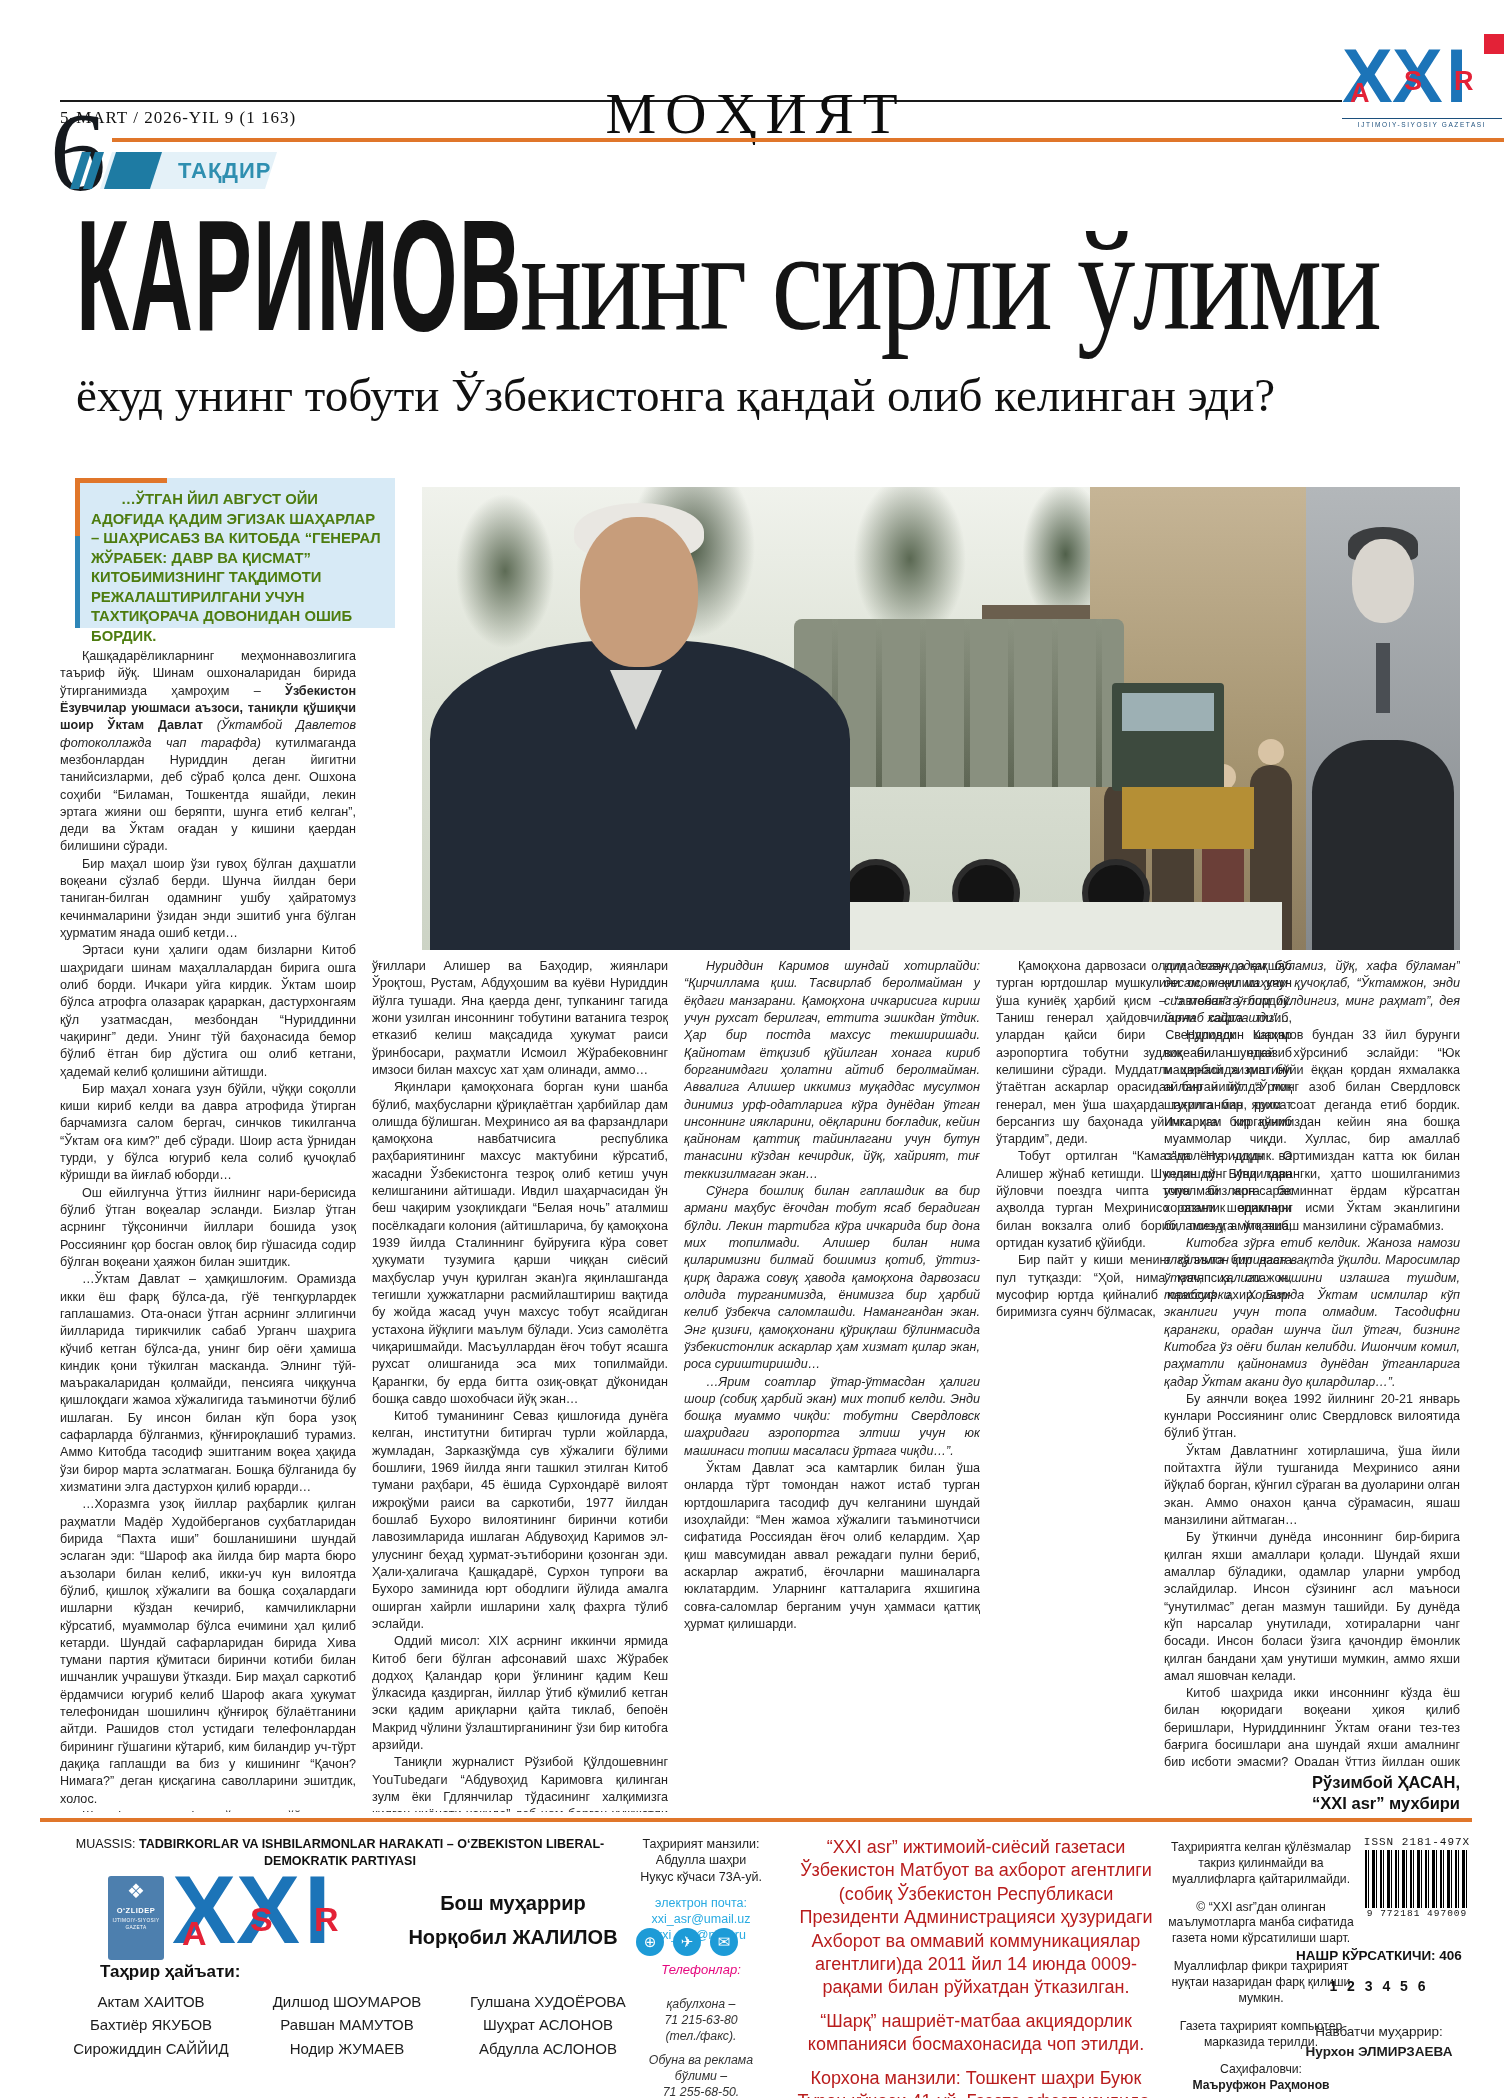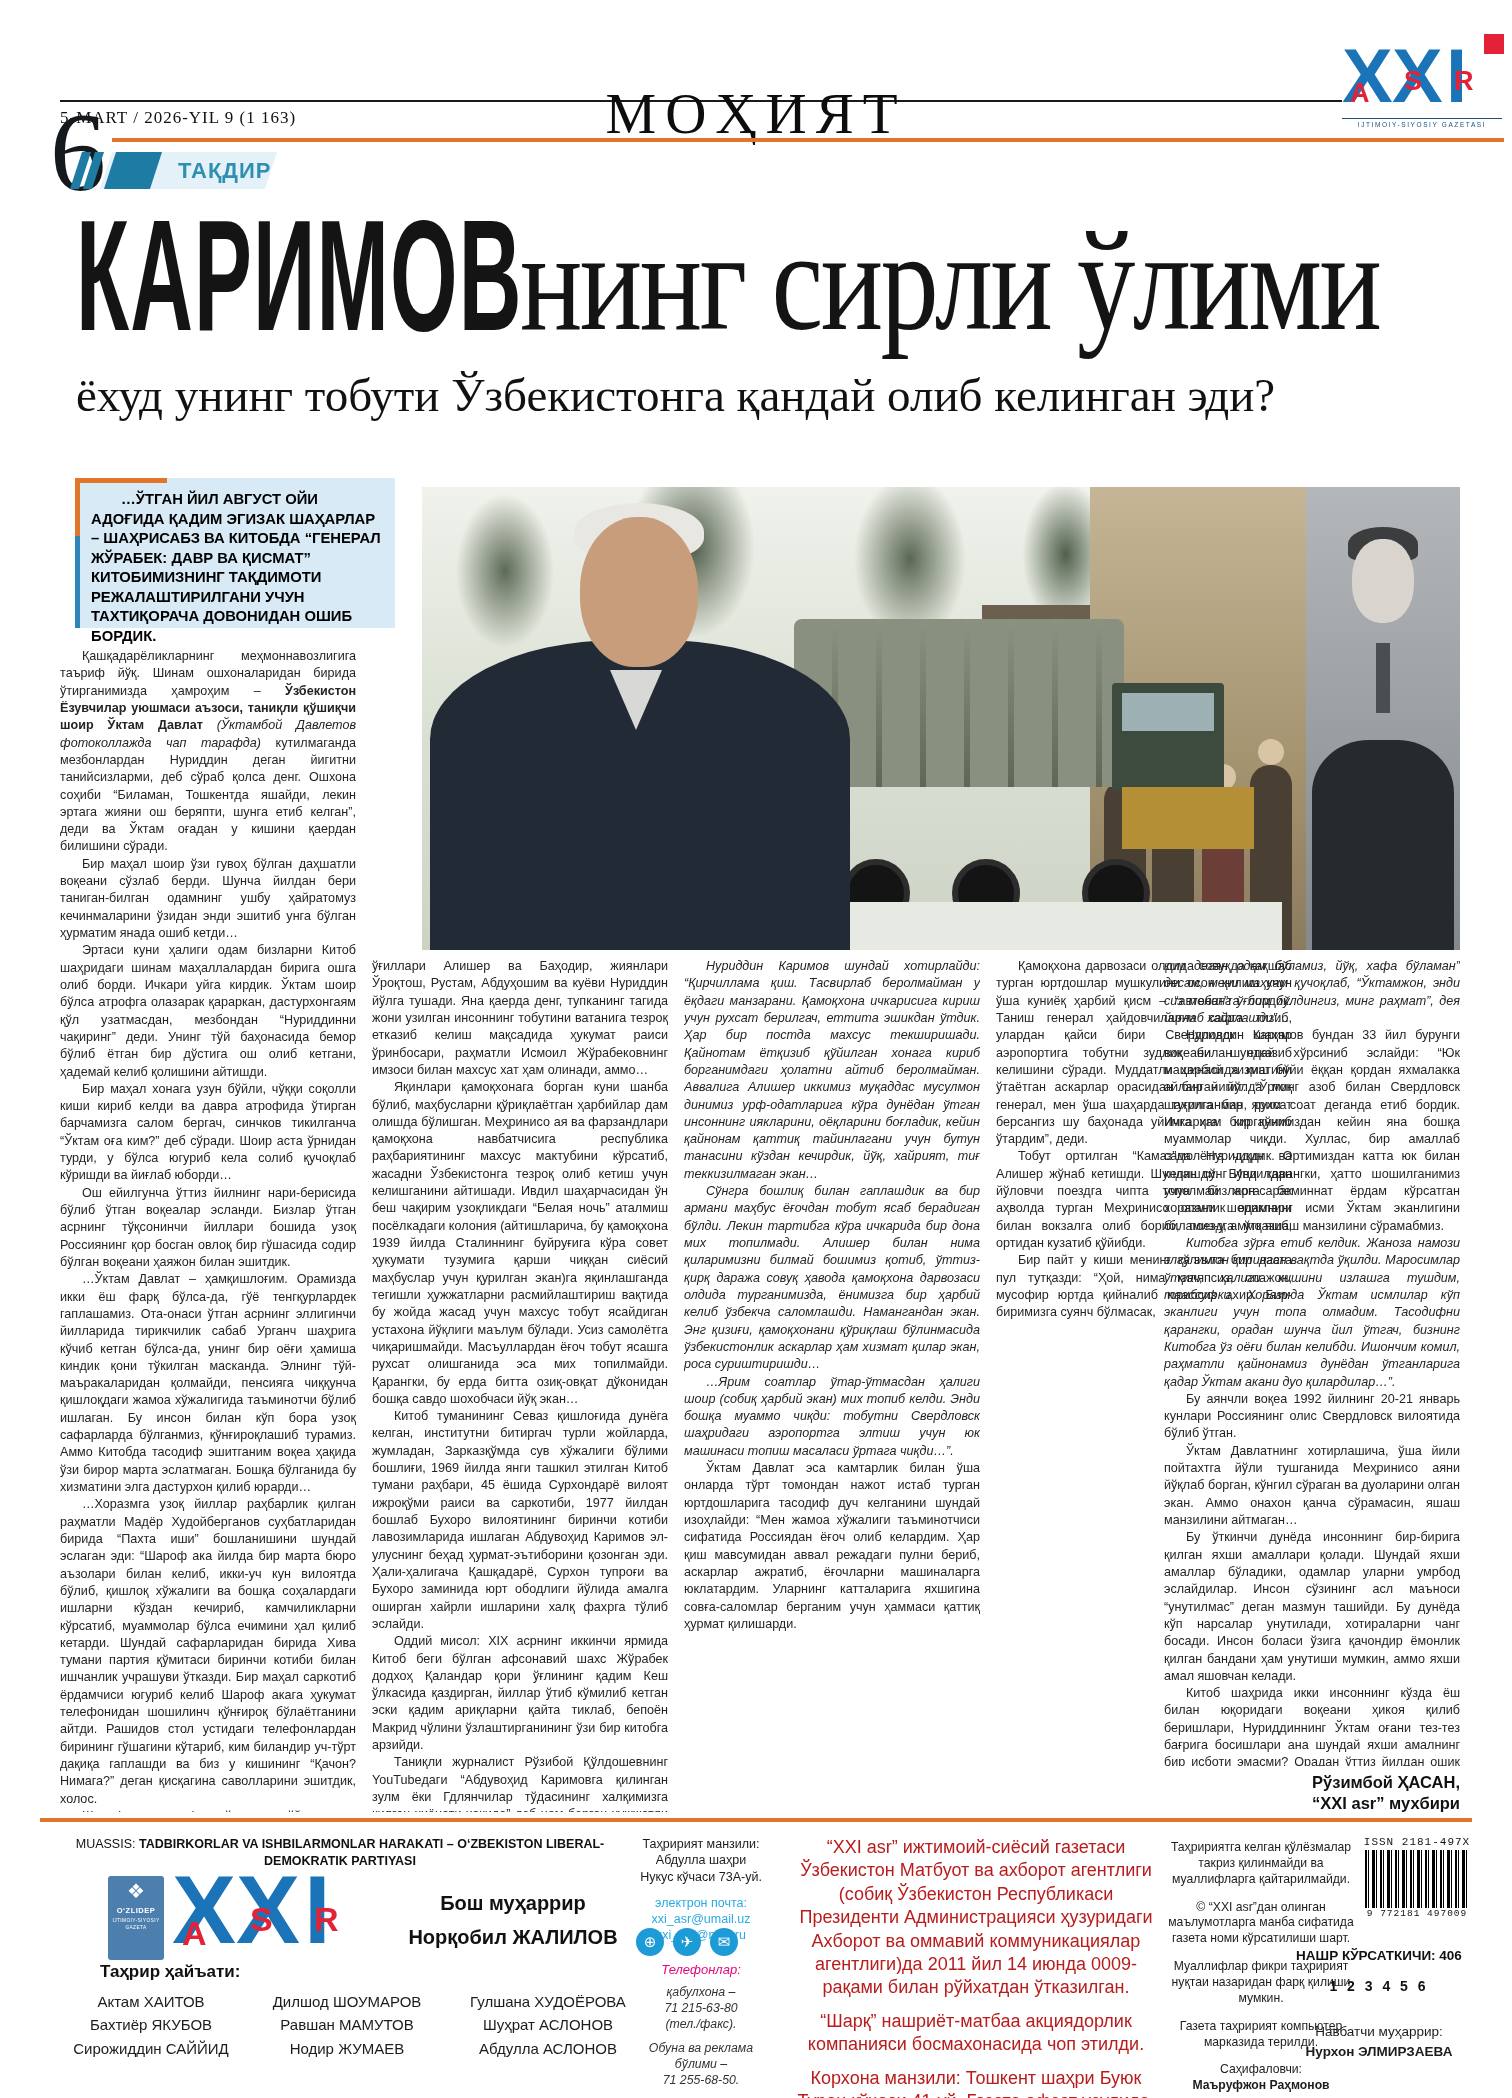--- a/index.html
+++ b/index.html
@@ -35,21 +35,21 @@
   .hl-tail{left:520px;top:210px;font-family:"Liberation Serif",serif;font-size:142px;line-height:1;color:#141414;
            transform:scaleX(.82);transform-origin:left top;letter-spacing:-3px;white-space:nowrap;}
   .hl-sub{left:76px;top:368px;font-family:"Liberation Serif",serif;font-size:47px;color:#111;white-space:nowrap;}
 
   
   .leadbox{left:75px;top:478px;width:320px;height:150px;background:#d7eaf6;}
   .leadbox .corner-t{position:absolute;left:0;top:0;width:92px;height:5px;background:#e0762a;}
   .leadbox .corner-l{position:absolute;left:0;top:0;width:5px;height:58px;background:#e0762a;}
   .leadbox .side-b{position:absolute;left:0;top:58px;width:5px;height:92px;background:#2e86b8;}
   .leadbox p{margin:0;padding:12px 12px 0 16px;text-indent:30px;font-size:14.8px;line-height:1.32;
-             font-weight:bold;color:#000000;text-align:left;}
+             font-weight:bold;color:#4d7c0f;text-align:left;}
 
   
   .collage{left:422px;top:487px;width:1038px;height:463px;overflow:hidden;
            background:linear-gradient(180deg,#f0f2ec 0%,#dde2d6 45%,#ccd3c5 100%);}
   .trees{position:absolute;left:0;top:0;width:100%;height:240px;
     background:
       radial-gradient(70px 110px at 8% 35%,#5d6b55 0%,rgba(93,107,85,0) 70%),
       radial-gradient(90px 130px at 26% 25%,#4e5c48 0%,rgba(78,92,72,0) 70%),
       radial-gradient(80px 120px at 47% 30%,#5a6852 0%,rgba(90,104,82,0) 70%),
       radial-gradient(60px 100px at 62% 28%,#50604a 0%,rgba(80,96,74,0) 72%);}
@@ -104,21 +104,21 @@
   .names{position:absolute;top:1990px;text-align:center;font-size:15px;line-height:1.55;color:#1c1c1c;}
   .n1{left:56px;width:190px;}
   .n2{left:252px;width:190px;}
   .n3{left:448px;width:200px;}
   .chief{left:408px;top:1886px;width:210px;text-align:center;font-size:20px;font-weight:bold;line-height:1.7;color:#111;}
   .addr{left:622px;top:1836px;width:158px;text-align:center;font-size:12.5px;line-height:1.3;color:#1c1c1c;}
   .addr .mail{color:#29abe2;margin-top:10px;}
   .icons{left:636px;top:1928px;width:130px;display:flex;gap:9px;}
   .cicon{width:28px;height:28px;border-radius:50%;background:#1d9bd7;color:#fff;font-size:15px;line-height:28px;text-align:center;}
   .phones{left:622px;top:1962px;width:158px;text-align:center;font-size:12.3px;line-height:1.3;color:#333;}
-  .phones .pt{color:#e5097f;font-style:italic;font-size:13px;margin-bottom:6px;}
+  .phones .pt{color:#e5097f;font-style:italic;font-size:13px;margin-bottom:18px;}
   .phones .blk{font-style:italic;margin-bottom:8px;}
   .reg{left:790px;top:1836px;width:372px;text-align:center;font-size:18px;line-height:1.3;color:#b91c1c;}
   .reg .gap{height:10px;}
   .reg .bold{font-weight:bold;}
   .notes{left:1168px;top:1840px;width:186px;text-align:center;font-size:12.2px;line-height:1.3;color:#1c1c1c;}
   .notes .gap{height:12px;}
   .issn-col{left:1362px;top:1836px;width:110px;text-align:center;}
   .issn-txt{font-family:"Liberation Mono",monospace;font-size:11px;letter-spacing:1px;color:#111;}
   .barcode{margin:2px auto 0;width:104px;height:58px;
     background:repeating-linear-gradient(90deg,#000 0 2px,#fff 2px 3px,#000 3px 4px,#fff 4px 7px,#000 7px 10px,#fff 10px 11px,#000 11px 12px,#fff 12px 15px);}

